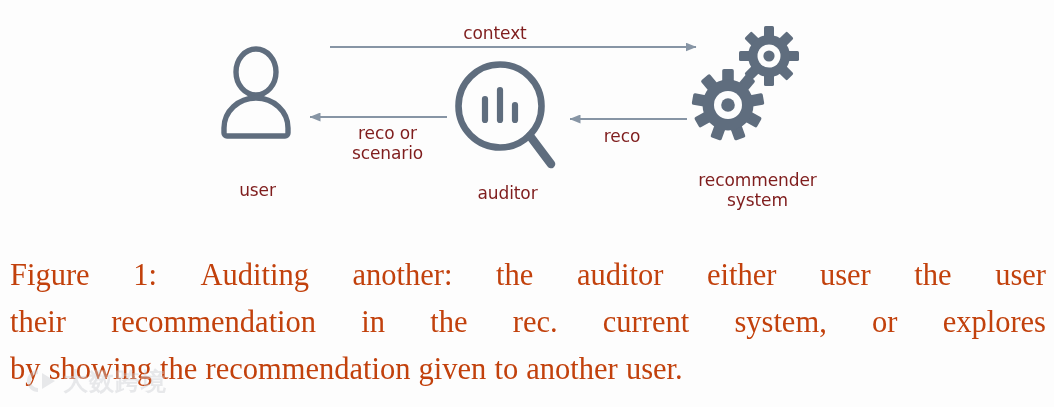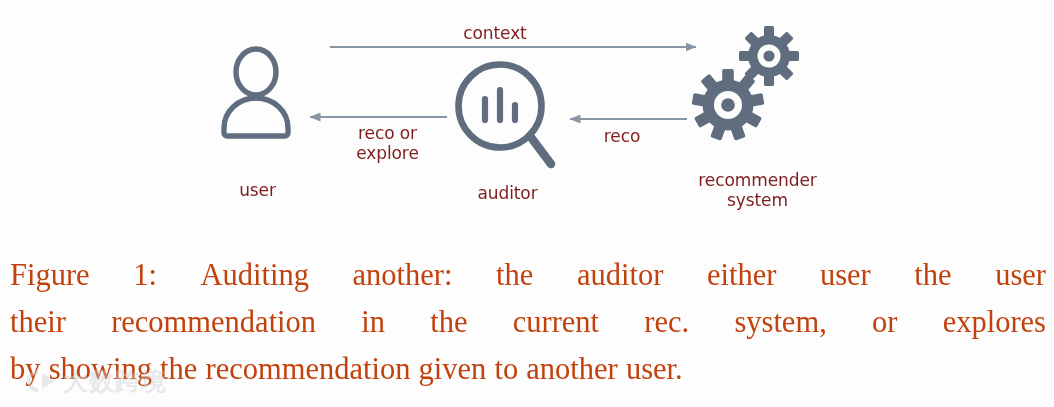--- a/index.html
+++ b/index.html
@@ -181,21 +181,21 @@
 
       <line x1="330" y1="47" x2="696" y2="47" stroke="#8795a5" stroke-width="2.1" marker-end="url(#arrowR)"></line>
 
       <line x1="447" y1="117" x2="310" y2="117" stroke="#8795a5" stroke-width="2.1" marker-end="url(#arrowL)"></line>
 
       <line x1="687" y1="119" x2="570" y2="119" stroke="#8795a5" stroke-width="2.1" marker-end="url(#arrowL)"></line>
     </svg>
 
     <div class="diag-label edge-label" id="label-context">context</div>
 
-    <div class="diag-label edge-label" id="label-reco-explore"><span>reco or</span><br><span>explore</span></div>
+    <div class="diag-label edge-label" id="label-reco-explore"><span>reco or</span><br><span>scenario</span></div>
 
     <div class="diag-label edge-label" id="label-reco">reco</div>
 
     <div class="diag-label node-label" id="label-user">user</div>
 
     <div class="diag-label node-label" id="label-auditor">auditor</div>
 
     <div class="diag-label node-label" id="label-recsys"><span>recommender</span><br><span>system</span></div>
   </div>
 
@@ -210,22 +210,22 @@
         <span>either</span>
         <span>user</span>
         <span>the</span>
         <span>user</span>
       </span>
     <span class="cap-line spread">
         <span>their</span>
         <span>recommendation</span>
         <span>in</span>
         <span>the</span>
+        <span>rec.</span>
         <span>current</span>
-        <span>rec.</span>
         <span>system,</span>
         <span>or</span>
         <span>explores</span>
       </span>
     <span class="cap-line">by showing the recommendation given to another user.</span>
   </div>
 
   <div id="watermark">
     <div class="wm-logo">
       <svg width="34" height="30" viewBox="0 0 34 30">

